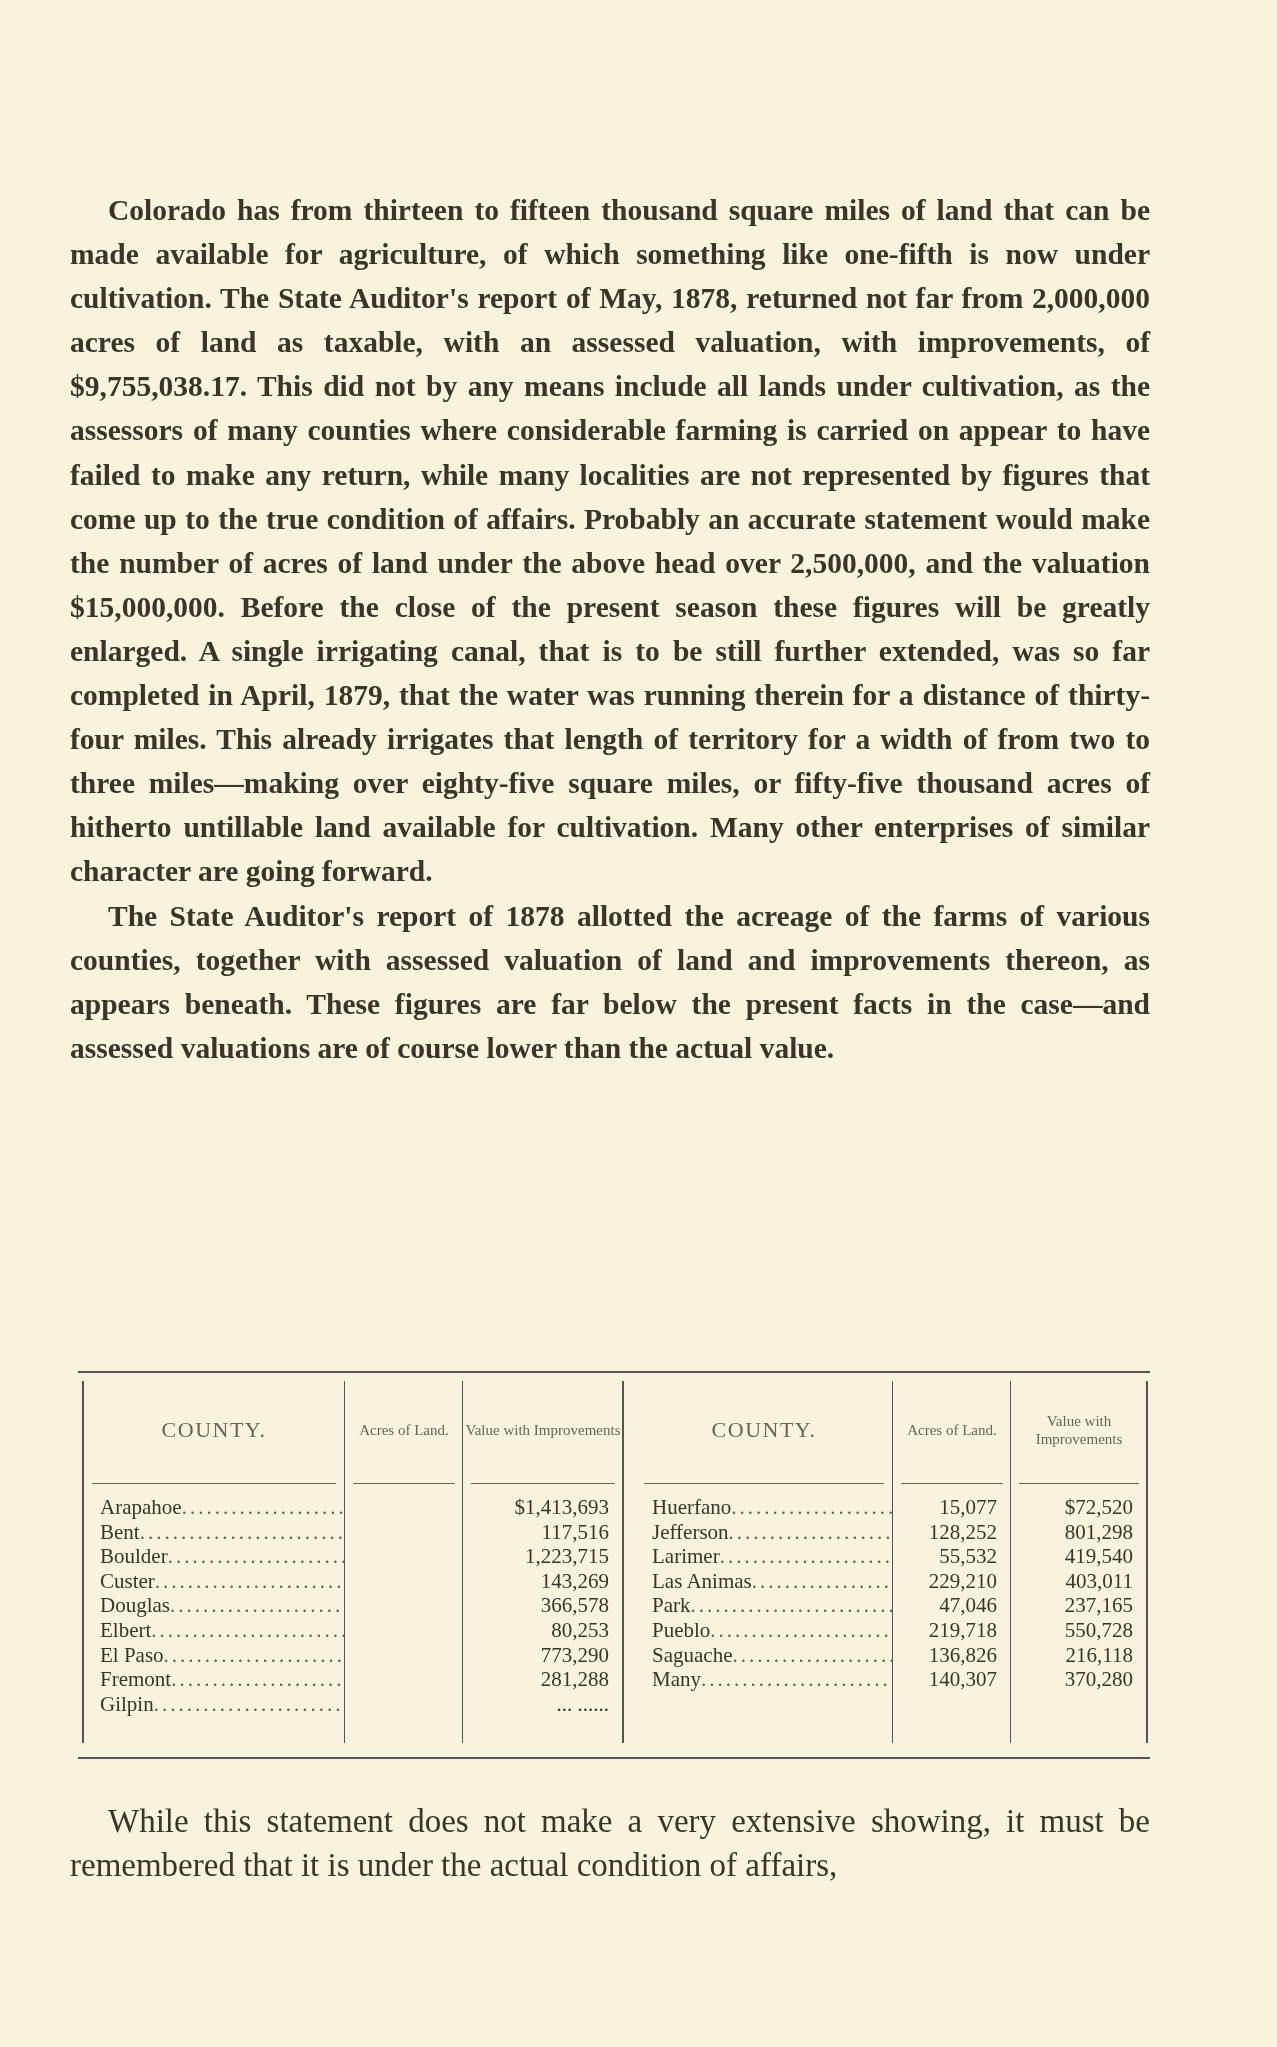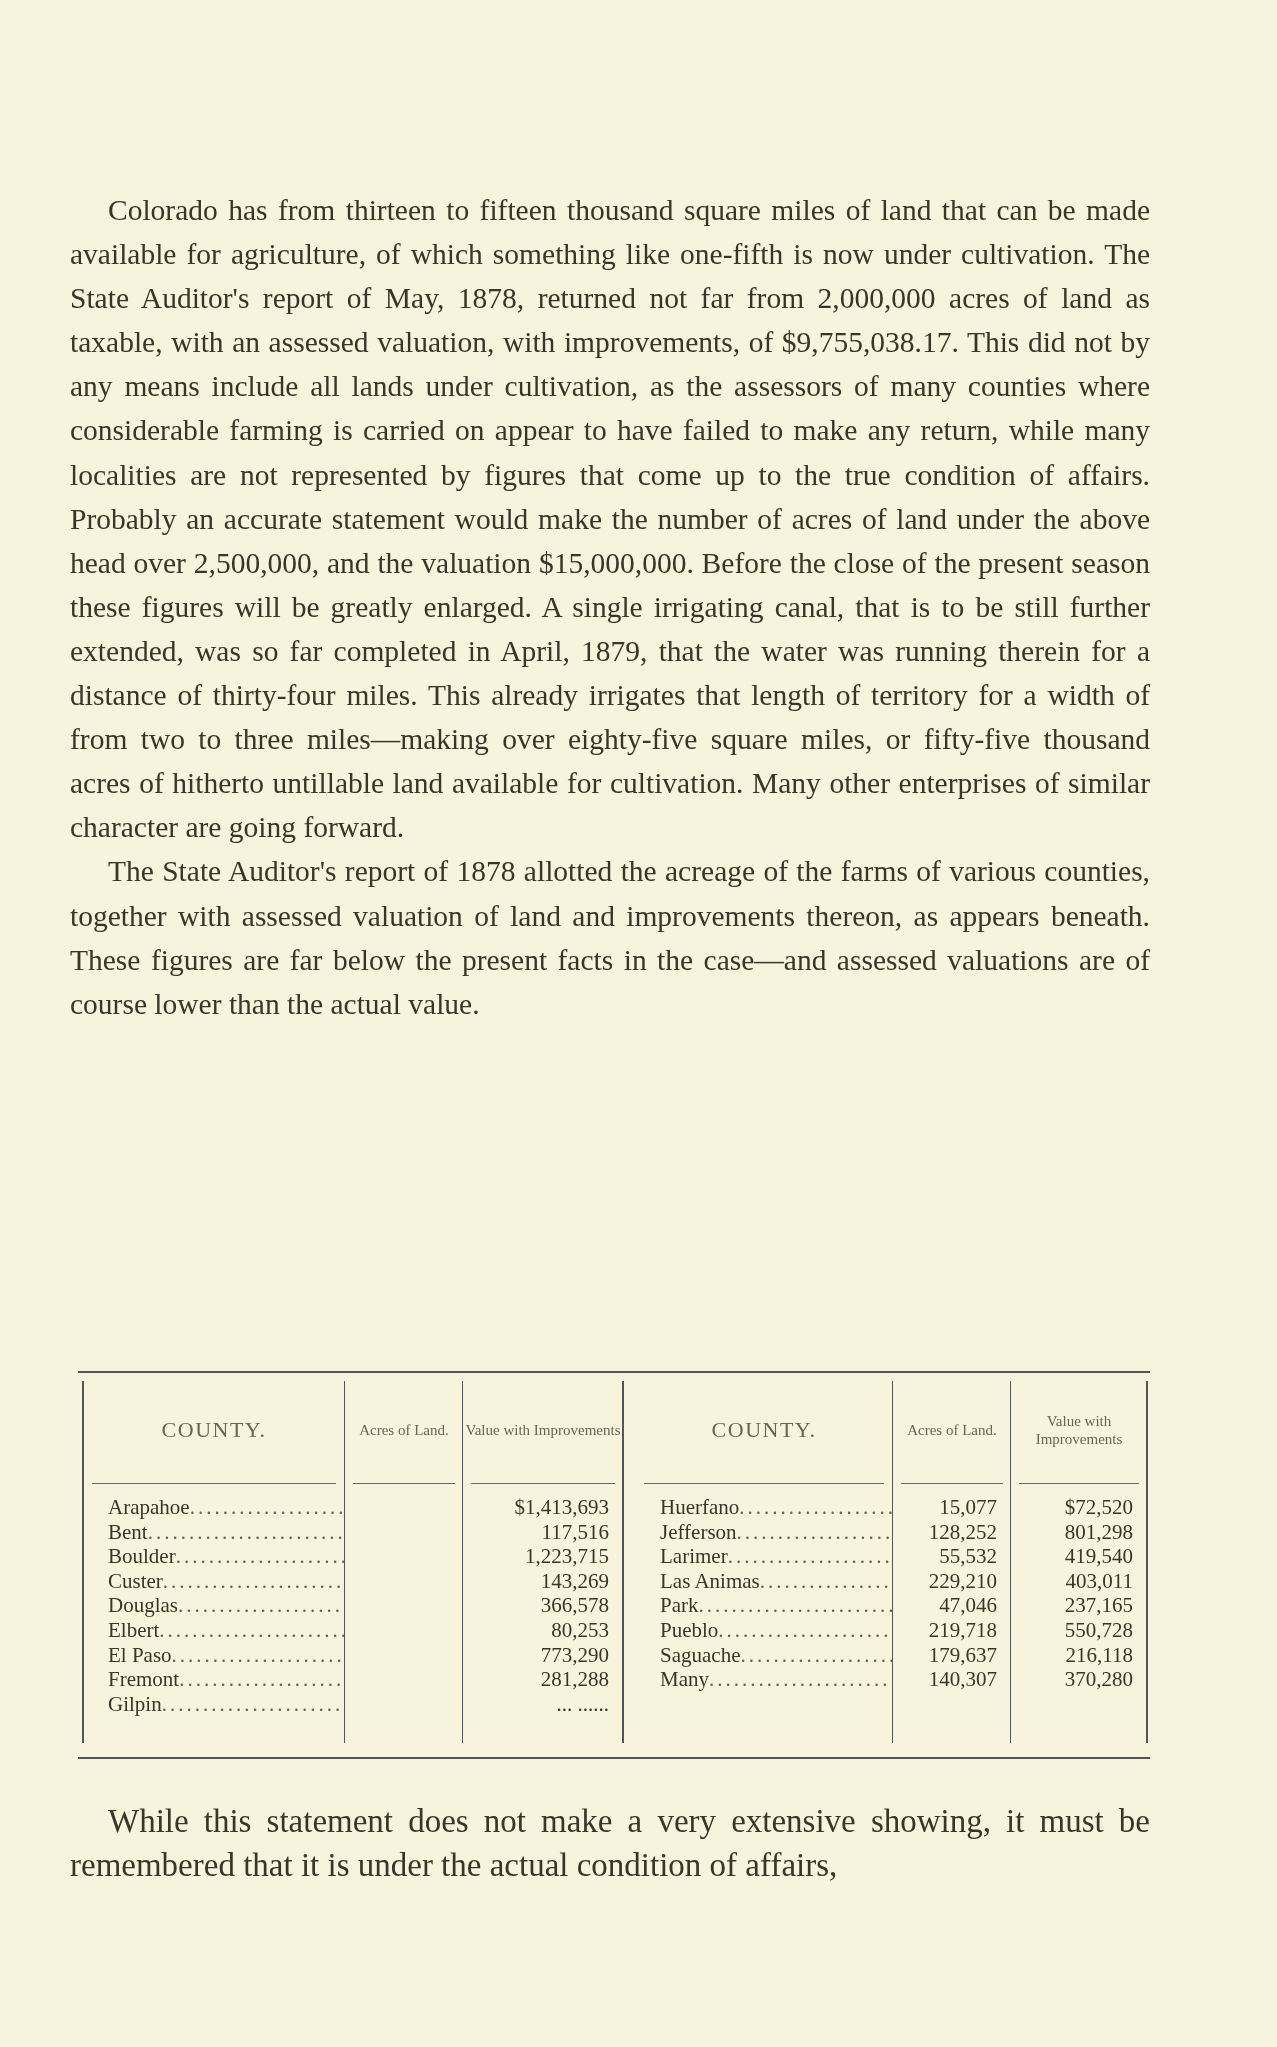--- a/index.html
+++ b/index.html
@@ -22,21 +22,21 @@
     }
     .page-number {
       position: absolute; left: 1078px; top: -6px;
       font-size: 30px; font-weight: bold; color: #3a3528;
     }
     .body-text {
       position: absolute; left: 70px; top: 188px; width: 1080px;
       font-size: 29.5px; line-height: 44.1px; text-align: justify;
     }
     .body-text p { margin: 0; text-indent: 0; }
-    .body-text p.indent { text-indent: 38px; }
+    .body-text p.indent { text-indent: 38px; font-weight: bold; }
     .table-wrap {
       position: absolute; left: 78px; top: 1371px; width: 1072px; height: 384px;
       border-top: 2px solid #555;
       border-bottom: 2px solid #555;
     }
     .half {
       position: absolute; top: 8px; height: 362px;
     }
     .half.left { left: 4px; width: 540px; border-left: 2px solid #555; }
     .half.right { left: 544px; width: 522px; border-left: 2px solid #555; border-right: 2px solid #555; }
@@ -52,21 +52,21 @@
       display: flex; align-items: center; justify-content: center; text-align: center;
       color: #6a6455;
     }
     .hdr.county { font-size: 22px; letter-spacing: 1.5px; }
     .hdr.small { font-size: 15px; line-height: 18px; }
     .hdr-rule {
       position: absolute; top: 102px; left: 8px; right: 8px; border-top: 1.5px solid #666;
     }
     .rows { position: absolute; top: 114px; left: 0; width: 100%; }
     .row { height: 24.6px; line-height: 24.6px; font-size: 21px; white-space: nowrap; overflow: hidden; }
-    .col.c1 .row { padding-left: 24px; }
+    .col.c1 .row { padding-left: 16px; }
     .col.c2 .row, .col.c3 .row { text-align: right; padding-right: 14px; }
     .county-cell { display: flex; }
     .county-cell .nm { flex: none; }
     .county-cell .dots { flex: 1; overflow: hidden; letter-spacing: 3px; color: #6a6455; }
     .closing {
       position: absolute; left: 70px; top: 1799px; width: 1080px;
       font-size: 33px; line-height: 44px; text-align: justify;
     }
   </style>
 </head>
@@ -188,21 +188,21 @@
       <div class="col c2">
         <div class="hdr small">Acres of Land.</div>
         <div class="hdr-rule"></div>
         <div class="rows">
           <div class="row">15,077</div>
           <div class="row">128,252</div>
           <div class="row">55,532</div>
           <div class="row">229,210</div>
           <div class="row">47,046</div>
           <div class="row">219,718</div>
-          <div class="row">179,637</div>
+          <div class="row">136,826</div>
           <div class="row">140,307</div>
         </div>
       </div>
       <div class="col c3">
         <div class="hdr small">Value with Improvements</div>
         <div class="hdr-rule"></div>
         <div class="rows">
           <div class="row">$72,520</div>
           <div class="row">801,298</div>
           <div class="row">419,540</div>

